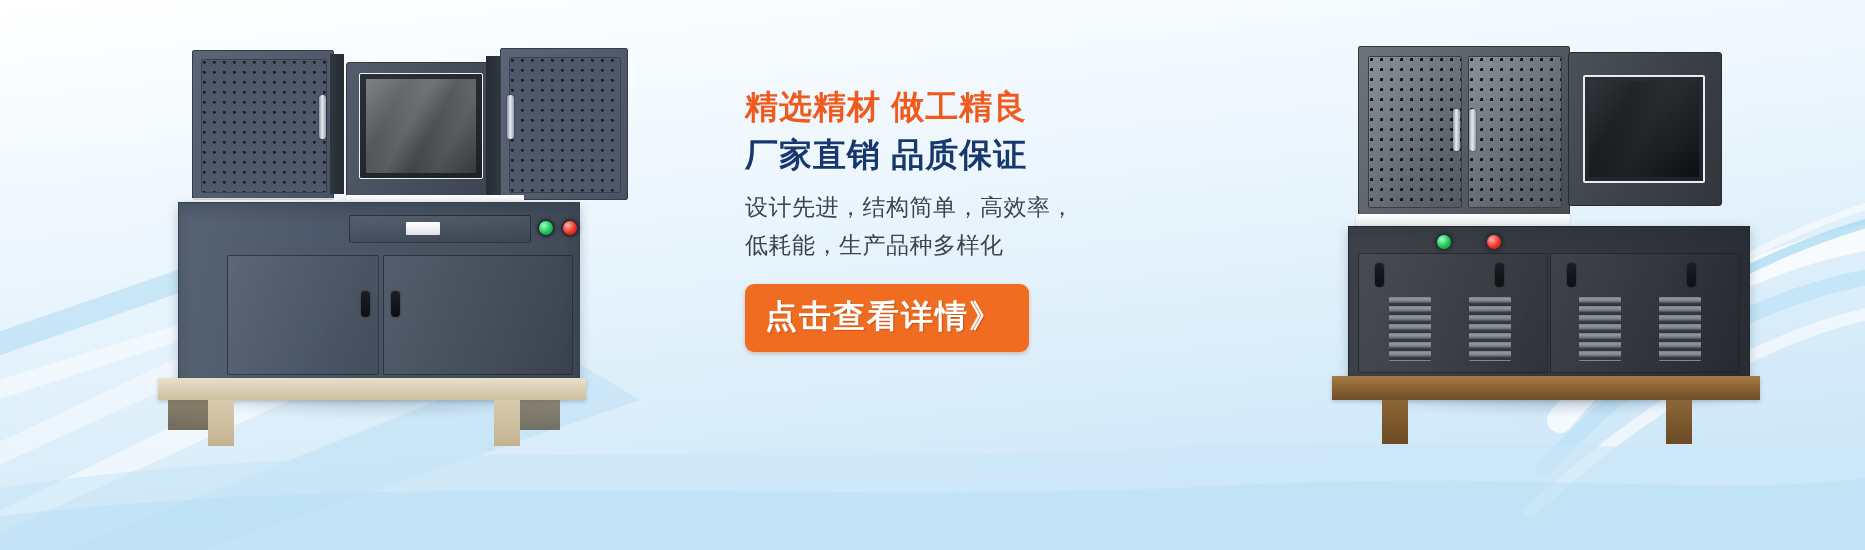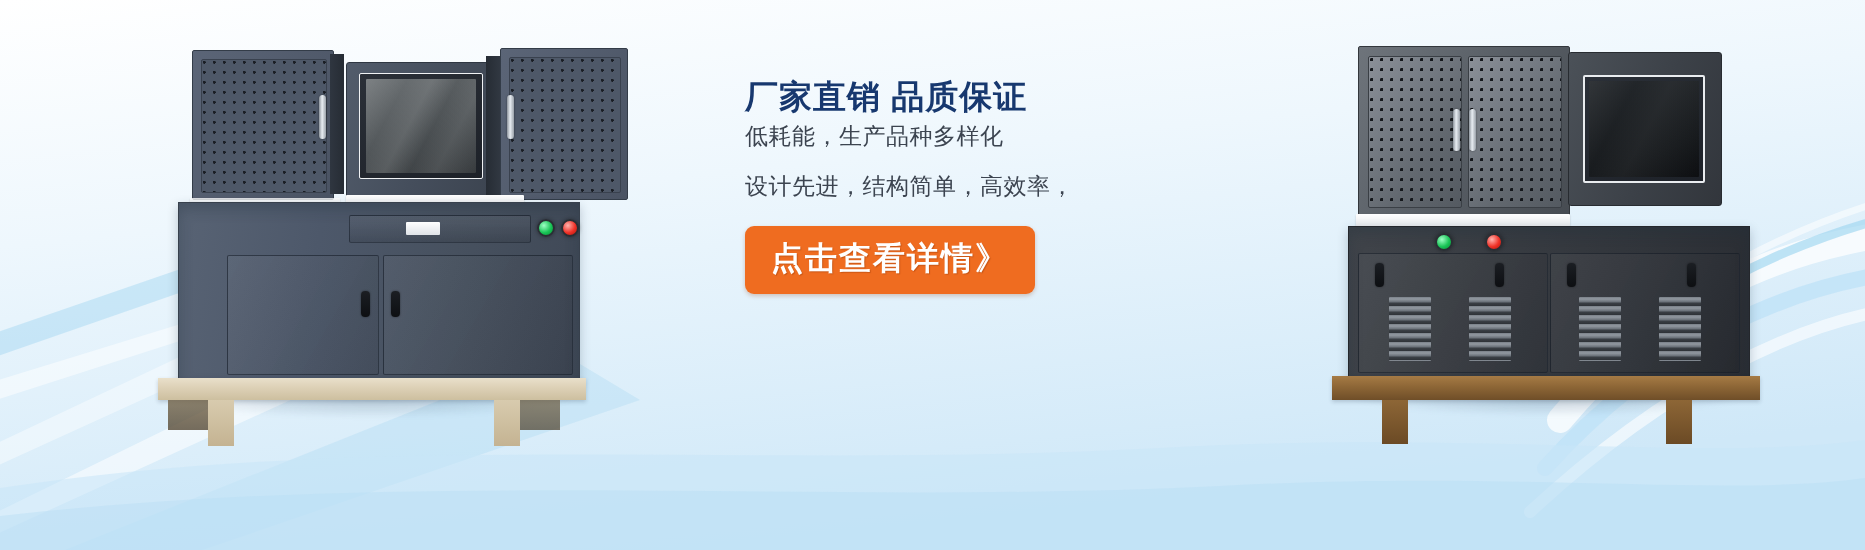--- a/index.html
+++ b/index.html
@@ -199,21 +199,21 @@
     margin-top:13px;
     font-size:23px;
     line-height:1.62;
     letter-spacing:.5px;
     color:#3c4450;
     white-space:nowrap;
   }
   .cta{
     display:inline-block;
     margin-top:20px;
-    padding:11px 26px 13px 26px;
+    padding:11px 26px 13px 20px;
     border-radius:9px;
     font-size:32px;
     font-weight:bold;
     letter-spacing:2px;
     color:#ffffff;
     white-space:nowrap;
     cursor:pointer;
     border:0;
     text-shadow:1px 1px 1px rgba(130,45,0,.35);
     box-shadow:0 2px 4px rgba(150,70,20,.28);
@@ -365,22 +365,23 @@
     </div>
 
     <div class="pallet pallet-dark" style="left:2px;top:338px;width:428px;height:24px;"></div>
     <div class="pallet-leg pallet-leg-dark" style="left:52px;top:362px;width:26px;height:44px;"></div>
     <div class="pallet-leg pallet-leg-dark" style="left:336px;top:362px;width:26px;height:44px;"></div>
   </div>
 
   <div class="textblock">
 
 
+    <div class="sub-orange" style="color: rgb(240, 90, 30);">精选精材 做工精良</div>
 
     <div class="sub-blue" style="color: rgb(23, 56, 111);">厂家直销  品质保证</div>
 
+    <div class="desc" style="color: rgb(60, 68, 80);">设计先进，结构简单，高效率，</div>
     <div class="desc" style="margin-top: 0px; color: rgb(60, 68, 80);">低耗能，生产品种多样化</div>
-    <div class="desc" style="color: rgb(60, 68, 80);">设计先进，结构简单，高效率，</div>
 
     <div class="cta" role="button" tabindex="0" style="background: rgb(239, 108, 32); color: rgb(255, 255, 255);">点击查看详情》</div>
   </div>
 
 </div>
 
 </body></html>

